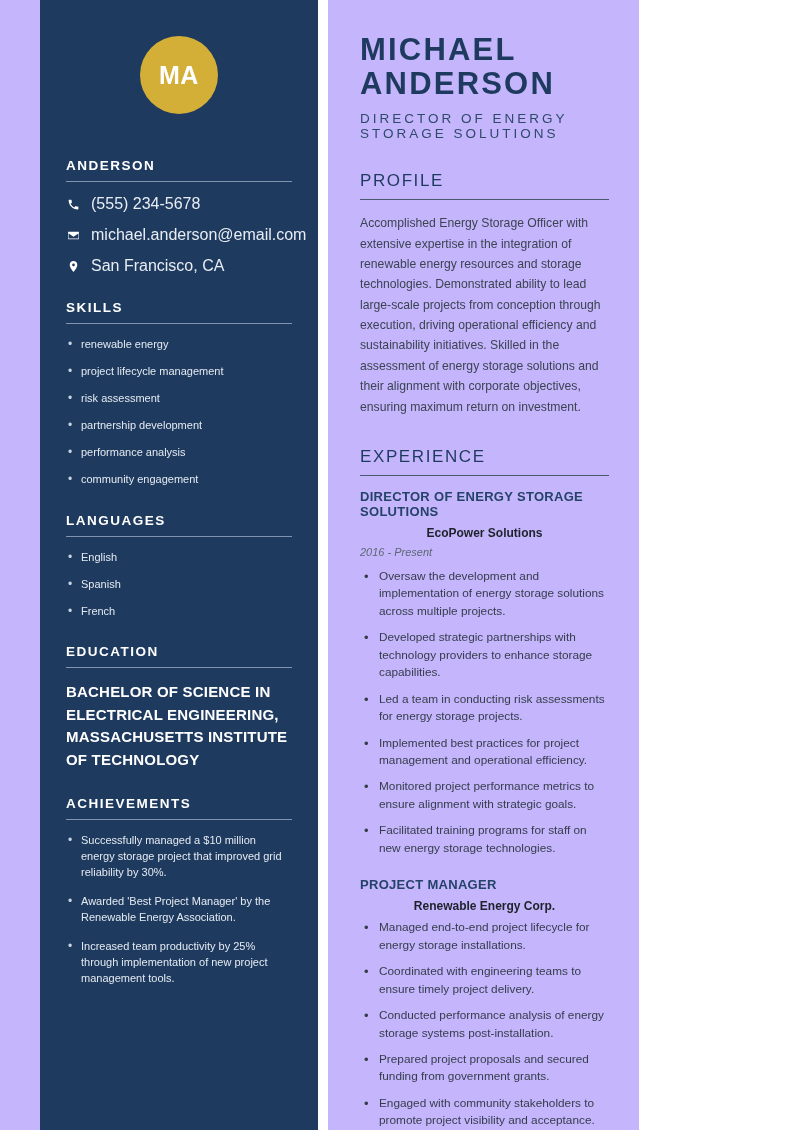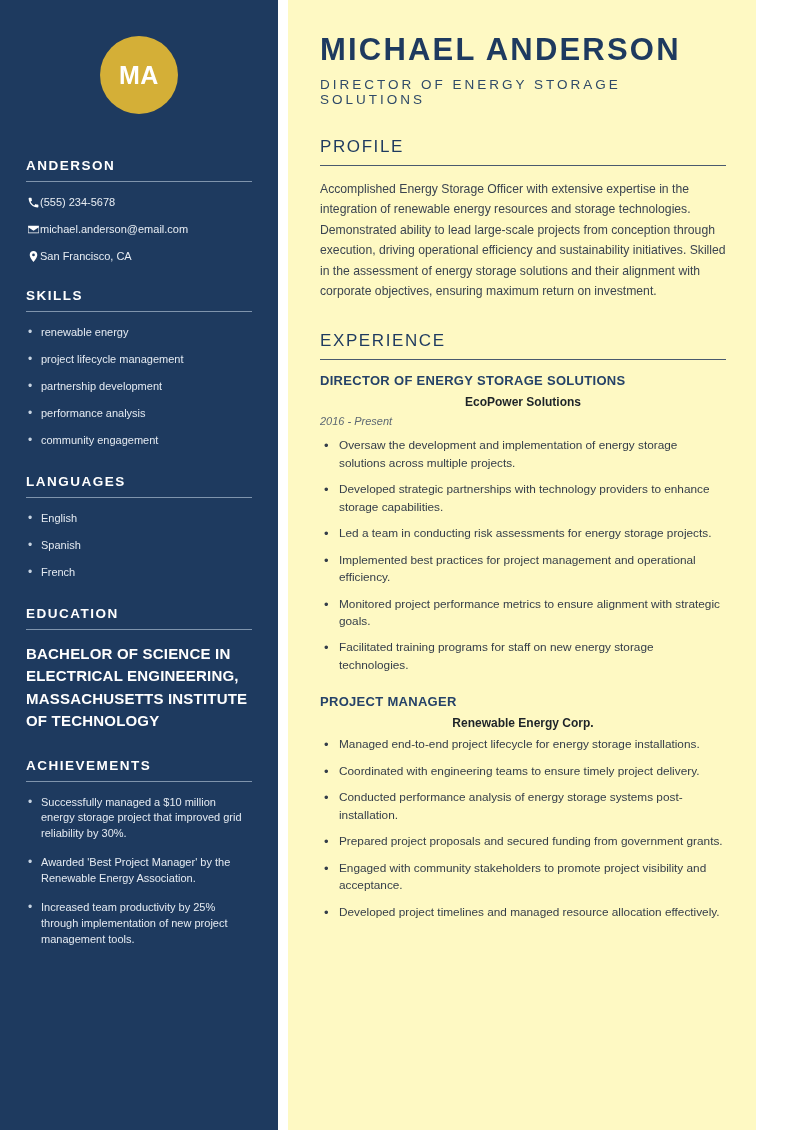--- a/index.html
+++ b/index.html
@@ -6,25 +6,26 @@
 
   html, body {
     width: 800px;
     height: 1130px;
     background: #ffffff;
     font-family: "Liberation Sans", sans-serif;
   }
 
   .resume {
     position: relative;
-    width: 756px;
+    width: 639px;
     height: 1130px;
-    background: #fef9c3;
+    background: #c4b5fd;
     display: flex;
     overflow: hidden;
+    padding-left: 40px;
   }
 
   
   .sidebar {
     width: 278px;
     min-width: 278px;
     background: #1e3a5f;
     color: #ffffff;
     padding: 0 26px 20px 26px;
     position: relative;
@@ -69,22 +70,23 @@
 
   .side-rule {
     height: 1px;
     background: #7f94ad;
     margin-bottom: 13px;
   }
 
   .contact-row {
     display: flex;
     align-items: center;
+    gap: 11px;
     margin-bottom: 13px;
-    font-size: 11px;
+    font-size: 16px;
     color: #e8edf3;
   }
 
   .contact-icon {
     width: 14px;
     min-width: 14px;
     height: 14px;
     display: flex;
     align-items: center;
     justify-content: center;
@@ -253,20 +255,21 @@
         <span>San Francisco, CA</span>
       </div>
     </section>
 
     <section class="side-section">
       <div class="side-heading">SKILLS</div>
       <div class="side-rule"></div>
       <ul class="side-list">
         <li>renewable energy</li>
         <li>project lifecycle management</li>
+        <li>risk assessment</li>
         <li>partnership development</li>
         <li>performance analysis</li>
         <li>community engagement</li>
       </ul>
     </section>
 
     <section class="side-section">
       <div class="side-heading">LANGUAGES</div>
       <div class="side-rule"></div>
       <ul class="side-list">

